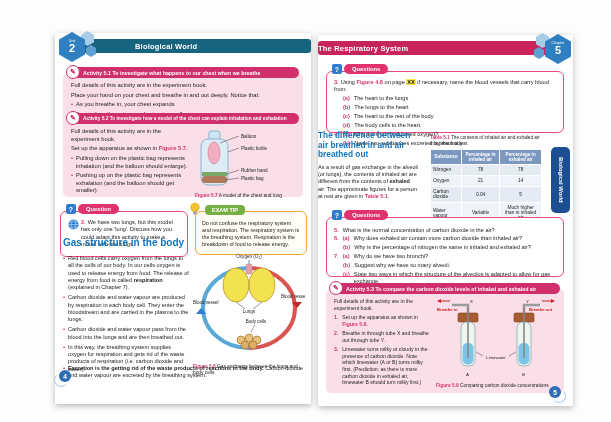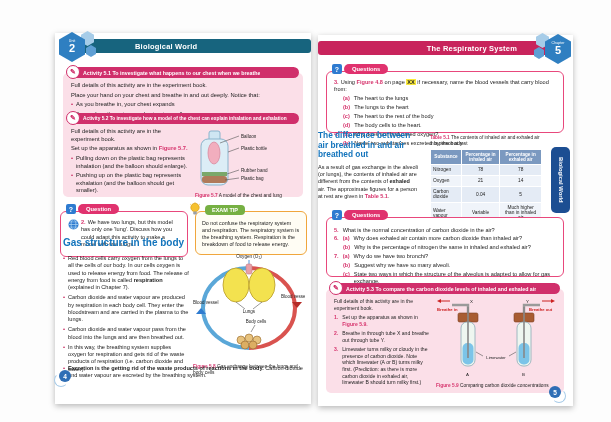--- a/index.html
+++ b/index.html
@@ -6,21 +6,21 @@
   html,body { background:#ffffff; }
   .canvas { position:relative; width:611px; height:422px; background:#fdfdfd; overflow:hidden;
             font-family:"Liberation Sans", sans-serif; color:#222; }
   .page { position:absolute; background:#fff; box-shadow:0 2px 6px rgba(0,0,0,.28); }
   .page-left  { left:55px; top:33px;  width:256px; height:371px; }
   .page-right { left:318px; top:35px; width:255px; height:371px; }
 
   
   .band { position:absolute; height:14px; display:flex; align-items:center; }
   .band-left  { top:6px; left:22px; right:0; background:#17647e; border-radius:0 3px 3px 0; padding-left:58px; }
-  .band-right { top:6px; left:0; right:22px; background:#c8245c; border-radius:3px 0 0 3px; justify-content:flex-end; padding-right:34px; }
+  .band-right { top:6px; left:0; right:22px; background:#c8245c; border-radius:3px 0 0 3px; padding-right:34px; }
   .band-title { color:#fff; font-size:7.5px; font-weight:bold; letter-spacing:.2px; white-space:nowrap; }
 
   
   .hexgrp { position:absolute; width:46px; height:34px; z-index:5; }
   .hexgrp-left { top:-2px; left:0; }
   .hexgrp-right { top:-2px; right:-2px; }
   .hex { position:absolute; clip-path:polygon(50% 0%,100% 25%,100% 75%,50% 100%,0% 75%,0% 25%); }
   .hex-big { width:26px; height:30px; background:#2f7fc1; display:flex; flex-direction:column; align-items:center; justify-content:center; color:#fff; }
   .hexgrp-left .hex-big { left:4px; top:1px; }
   .hexgrp-right .hex-big { right:4px; top:1px; }

